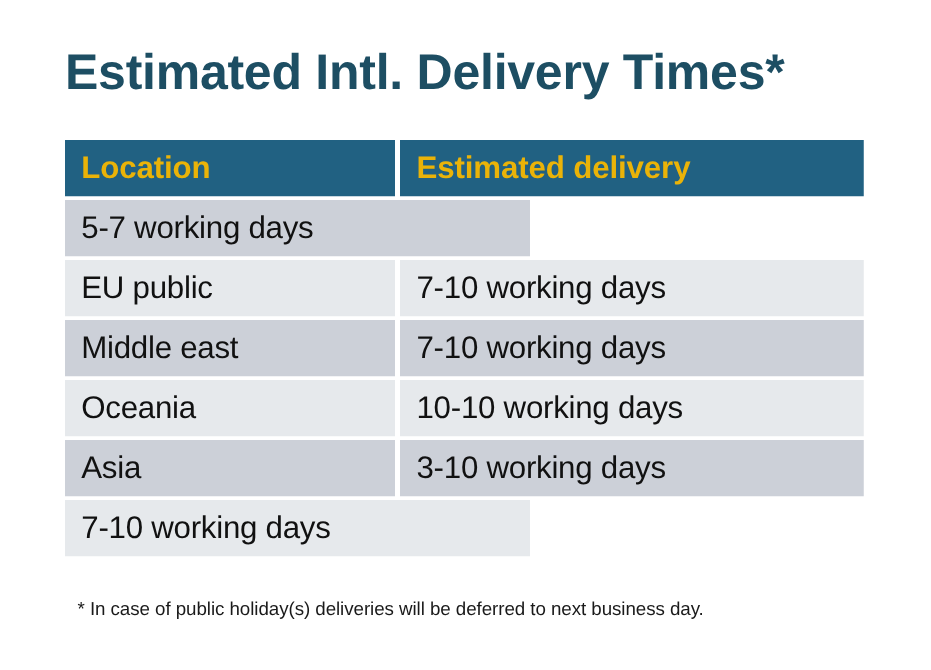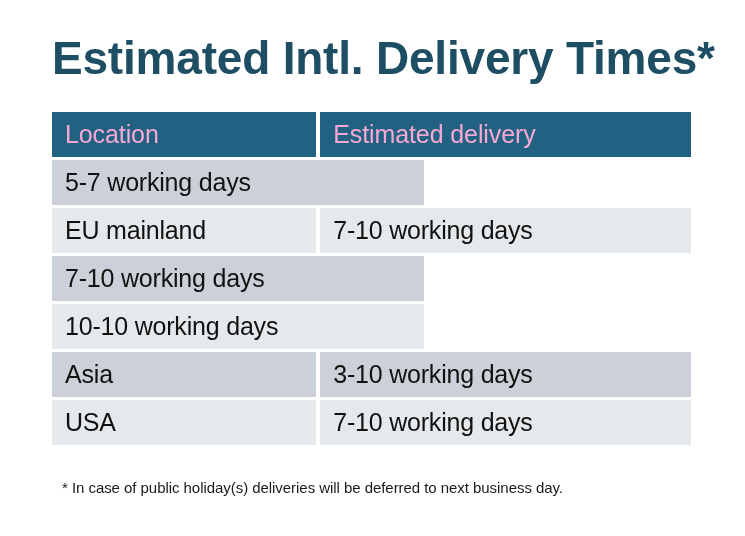--- a/index.html
+++ b/index.html
@@ -17,21 +17,21 @@
     position: relative;
     width: 745px;
     height: 536px;
     background: #ffffff;
     box-sizing: border-box;
   }
   .page-title {
     position: absolute;
     left: 52px;
     top: 38px;
-    font-size: 46px;
+    font-size: 40px;
     font-weight: 700;
     letter-spacing: -0.2px;
     color: #1d4e63;
     line-height: 40px;
     white-space: nowrap;
   }
   .delivery-table {
     position: absolute;
     left: 52px;
     top: 112px;
@@ -59,23 +59,23 @@
     width: 265px;
     margin-right: 4px;
   }
   .cell-delivery {
     width: 372px;
   }
   .header-row .cell {
     background: #216182;
   }
   .header-row .cell-text {
-    color: #f9a8d4;
+    color: #eab308;
     font-size: 25px;
-    font-weight: 400;
+    font-weight: 700;
     letter-spacing: -0.1px;
   }
   .body-row.shade-dark .cell {
     background: #ccd0d8;
   }
   .body-row.shade-light .cell {
     background: #e6e9ec;
   }
   .body-row .cell-text {
     color: #111111;
@@ -113,52 +113,55 @@
     </div>
 
     <div class="table-row body-row shade-dark">
       <div class="cell cell-delivery">
         <span class="cell-text">5-7 working days</span>
       </div>
     </div>
 
     <div class="table-row body-row shade-light">
       <div class="cell cell-location">
-        <span class="cell-text">EU mainland</span>
+        <span class="cell-text">EU public</span>
       </div>
       <div class="cell cell-delivery">
         <span class="cell-text">7-10 working days</span>
       </div>
     </div>
 
     <div class="table-row body-row shade-dark">
+      <div class="cell cell-location">
+        <span class="cell-text">Middle east</span>
+      </div>
       <div class="cell cell-delivery">
         <span class="cell-text">7-10 working days</span>
       </div>
     </div>
 
     <div class="table-row body-row shade-light">
+      <div class="cell cell-location">
+        <span class="cell-text">Oceania</span>
+      </div>
       <div class="cell cell-delivery">
         <span class="cell-text">10-10 working days</span>
       </div>
     </div>
 
     <div class="table-row body-row shade-dark">
       <div class="cell cell-location">
         <span class="cell-text">Asia</span>
       </div>
       <div class="cell cell-delivery">
         <span class="cell-text">3-10 working days</span>
       </div>
     </div>
 
     <div class="table-row body-row shade-light">
-      <div class="cell cell-location">
-        <span class="cell-text">USA</span>
-      </div>
       <div class="cell cell-delivery">
         <span class="cell-text">7-10 working days</span>
       </div>
     </div>
 
   </div>
 
   <div class="footnote">* In case of public holiday(s) deliveries will be deferred to next business day.</div>
 
 </div>

